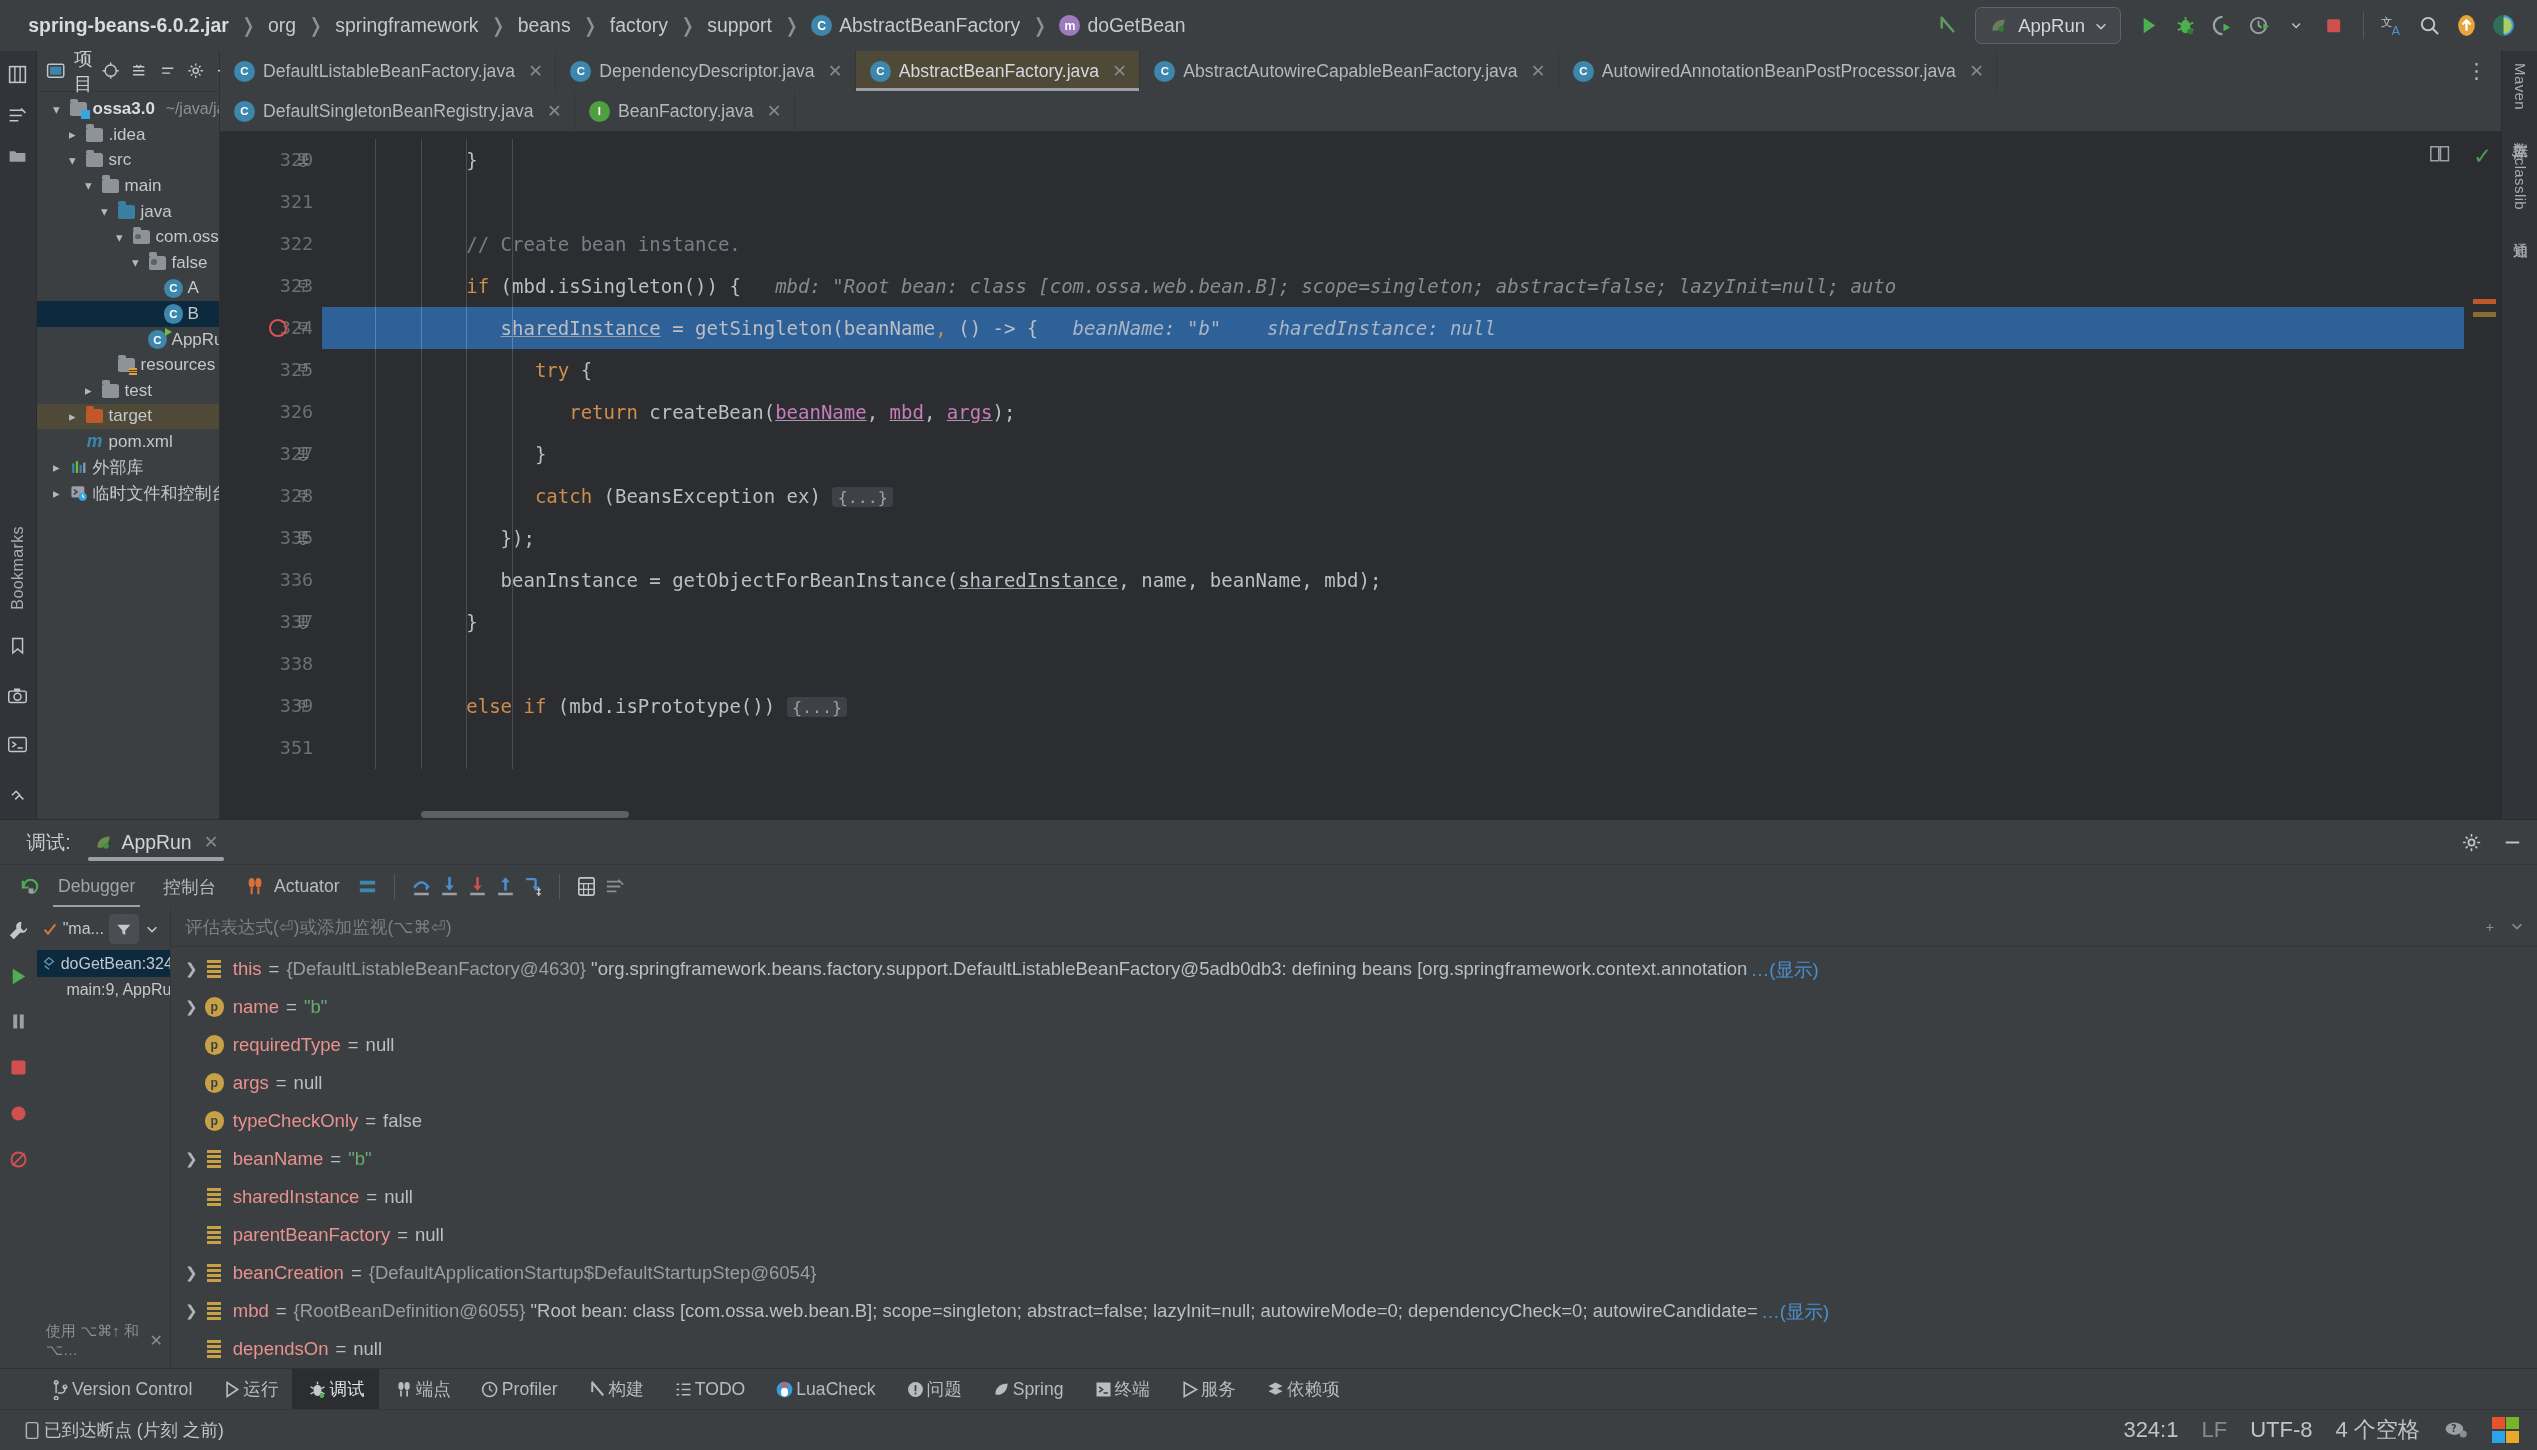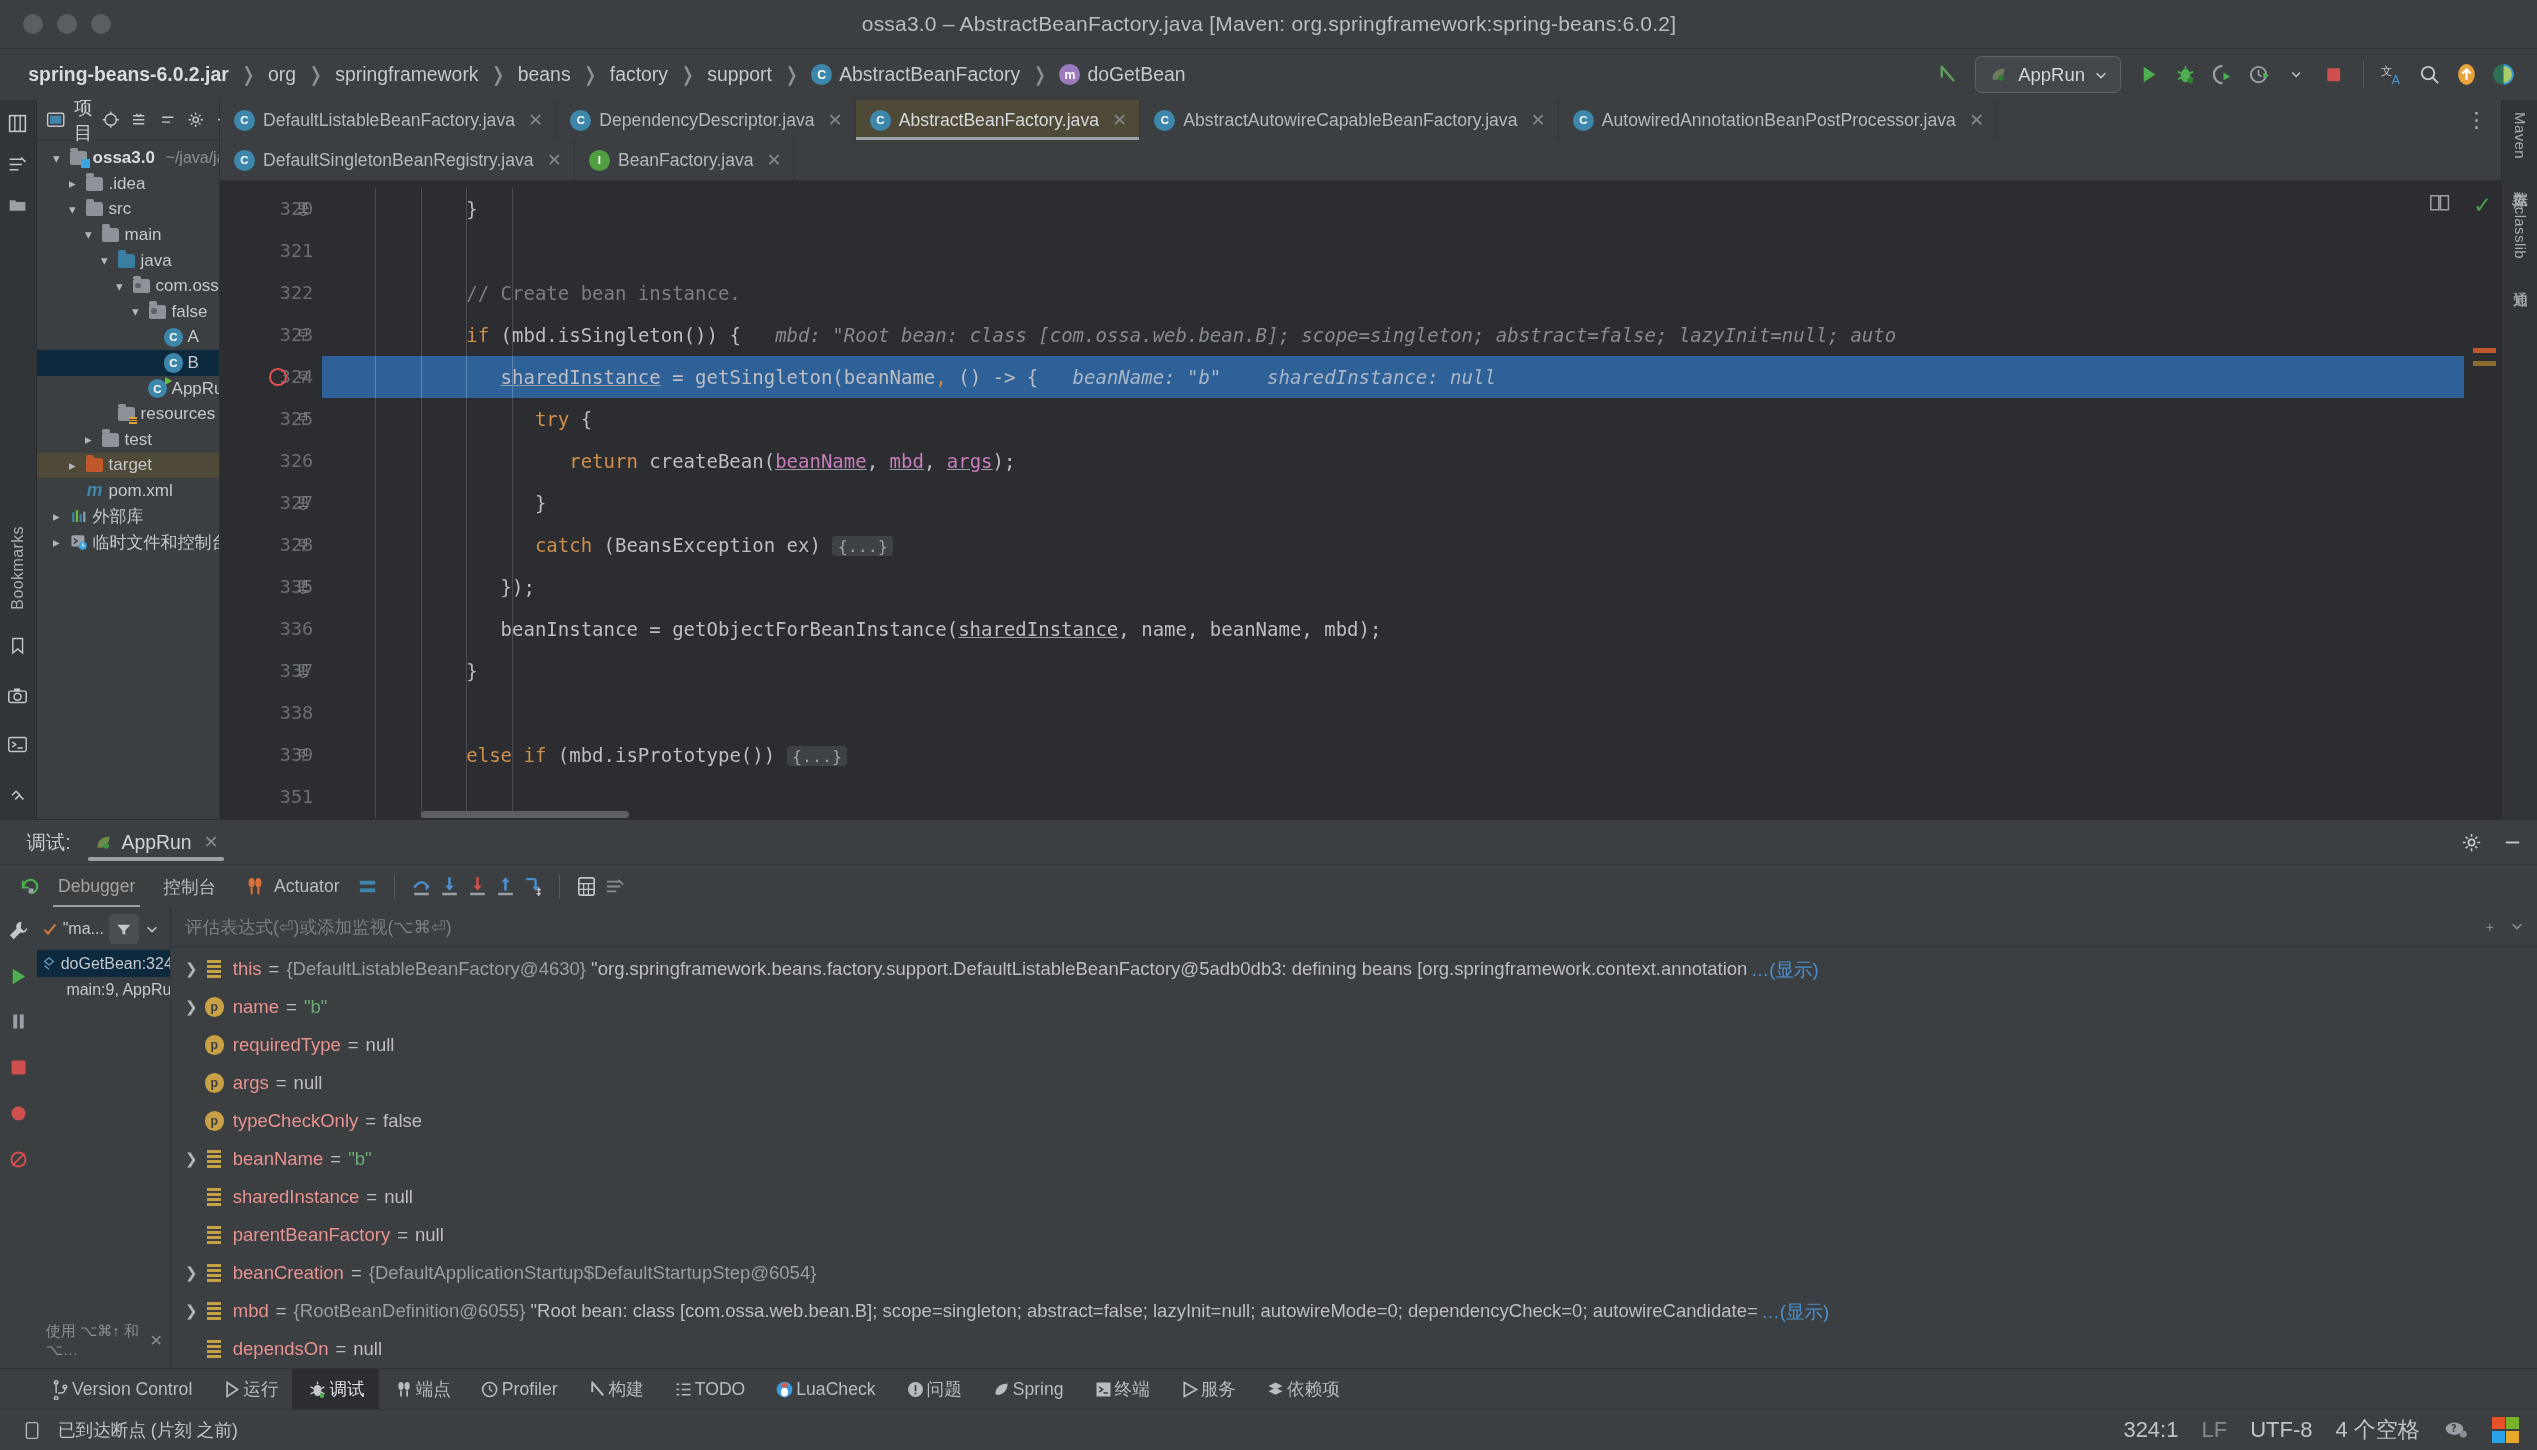--- a/index.html
+++ b/index.html
@@ -310,46 +310,38 @@
   }
   .twb {
     display: flex; align-items: center; height: 41px;
     padding: 0 14px; font-size: 17.6px; color: #b8bbbf;
   }
   .twb.active { background: #2b2d30; color: #e0e3e7; }
   .twb-ico { width: 23px; height: 23px; display: flex; align-items: center; justify-content: center; }
 
   .statusbar {
     height: 41px; flex: 0 0 41px; background: #3c3f41;
-    display: flex; align-items: center; padding: 0 19.4px 0 21px; gap: 14px;
+    display: flex; align-items: center; padding: 0 19.4px 0 21px; 
     border-top: 0.9px solid #34363a;
     text-align: center;
   }
   .sb-text { font-size: 17.6px; color: #c0c3c7; }
   .sb-right { margin-left: auto; display: flex; align-items: center; gap: 23px; }
   .sb-item { font-size: 22px; color: #c0c3c7; }
   .sb-item.dim { color: #86898d; }
   .ms-logo { width: 26.4px; height: 26.4px; display: grid; grid-template-columns: 1fr 1fr; grid-template-rows: 1fr 1fr; gap: 1.8px; }
   .ms-logo i { display: block; }
 
   svg { display: block; }
 </style>
 </head>
 <body>
 
 <div class="app">
 
-  <div class="titlebar">
-    <div class="traffic">
-      <span class="dot"></span>
-      <span class="dot"></span>
-      <span class="dot"></span>
-    </div>
-    <div class="title-text">ossa3.0 – AbstractBeanFactory.java [Maven: org.springframework:spring-beans:6.0.2]</div>
-  </div>
 
   <div class="navbar">
     <div class="crumbs">
       <span class="crumb bold">spring-beans-6.0.2.jar</span>
       <span class="crumb-sep">❭</span>
       <span class="crumb">org</span>
       <span class="crumb-sep">❭</span>
       <span class="crumb">springframework</span>
       <span class="crumb-sep">❭</span>
       <span class="crumb">beans</span>

